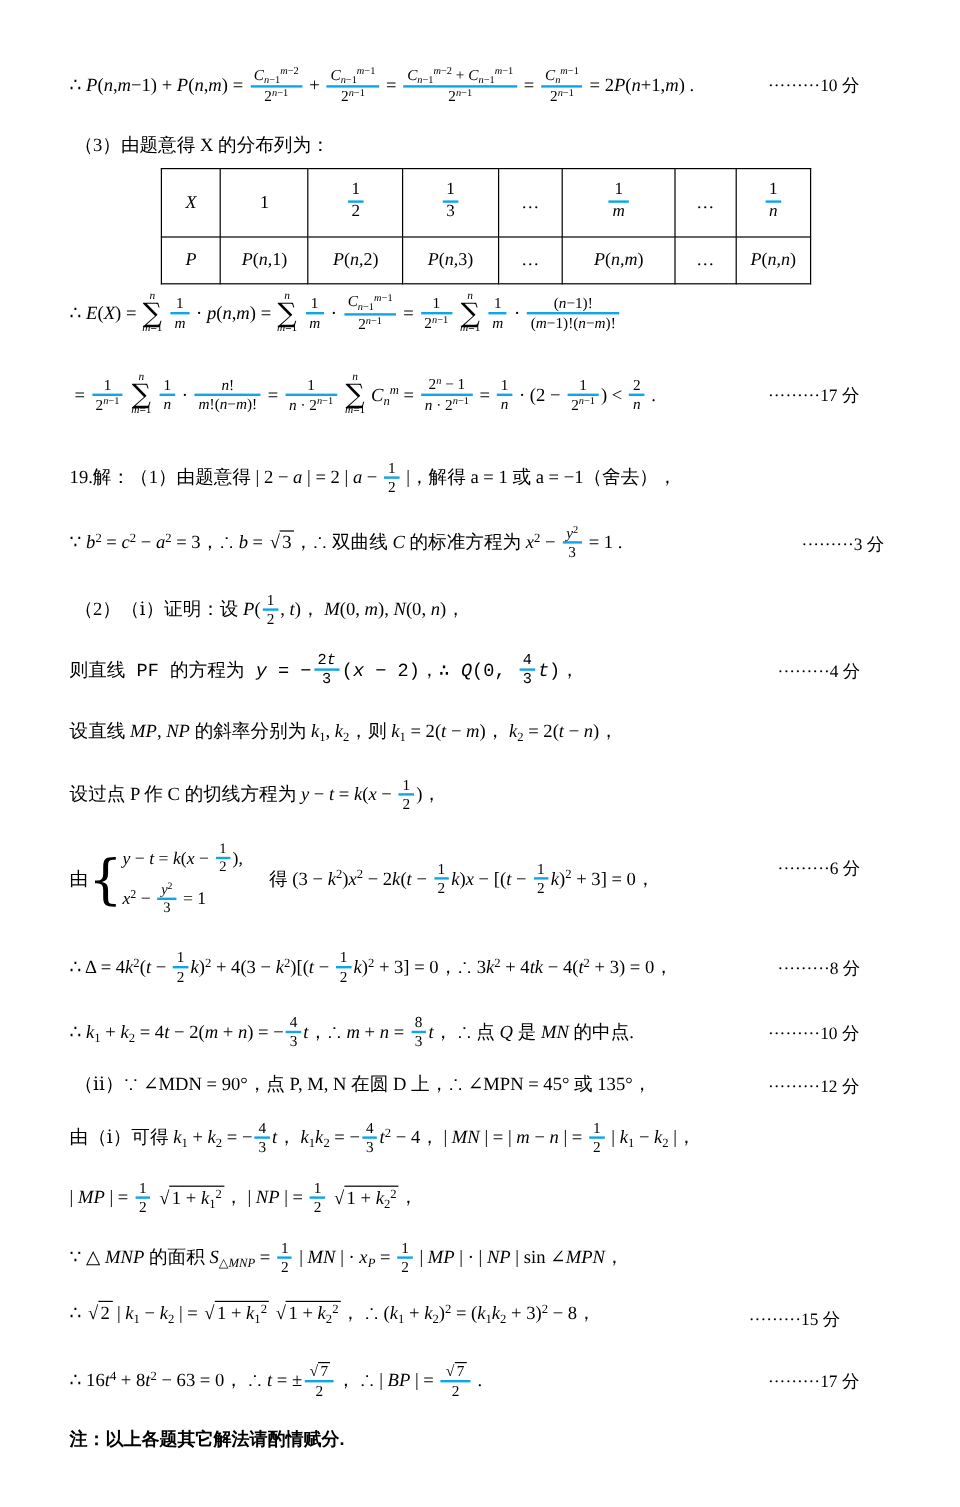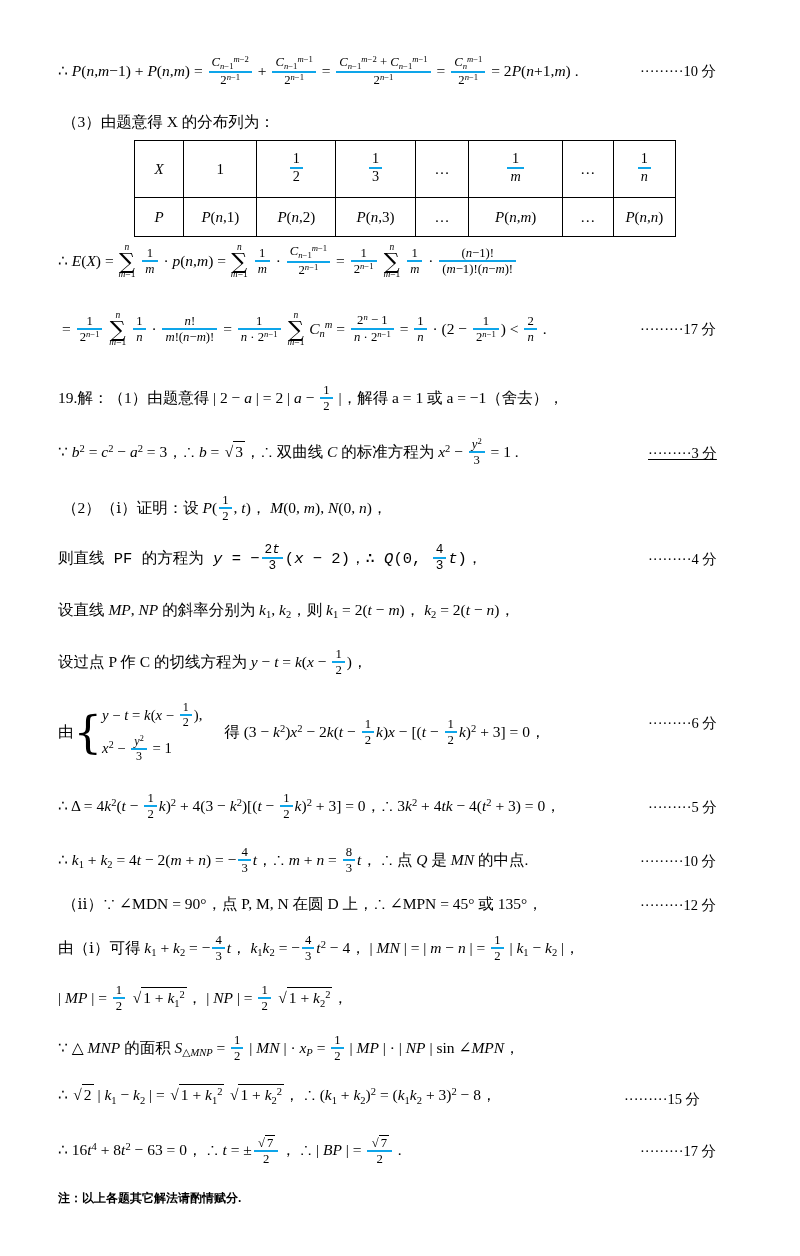--- a/index.html
+++ b/index.html
@@ -96,21 +96,21 @@
   .sysbox {
     display: inline-block;
     vertical-align: middle;
     text-align: left;
     font-size: 0.95em;
   }
   .sysbox div { padding: 2px 0; }
   .note {
     position: absolute;
     font-weight: bold;
-    font-size: 12px;
+    font-size: 15px;
     font-family: Liberation Sans, sans-serif;
   }
 </style>
 </head>
 <body>
 
 <div class="page">
 
   <div class="line" style="left:58px; top:56px;">
     ∴ <span class="it">P</span>(<span class="it">n</span>,<span class="it">m</span>−1) + <span class="it">P</span>(<span class="it">n</span>,<span class="it">m</span>) =
@@ -179,21 +179,21 @@
   <div class="mark" style="left:640px; top:320px;">·········17 分</div>
 
   <div class="line" style="left:58px; top:384px;">
     <span>19.解：（1）由题意得</span>
     | 2 − <span class="it">a</span> | = 2 | <span class="it">a</span> − <span class="frac"><span class="num">1</span><span class="den">2</span></span> |<span>，解得 a = 1 或 a = −1（舍去），</span>
   </div>
 
   <div class="line" style="left:58px; top:438px;">
     ∵ <span class="it">b</span><sup>2</sup> = <span class="it">c</span><sup>2</sup> − <span class="it">a</span><sup>2</sup> = 3，∴ <span class="it">b</span> = <span class="rad">√<span class="bar">3</span></span>，∴ 双曲线 <span class="it">C</span> 的标准方程为 <span class="it">x</span><sup>2</sup> − <span class="frac"><span class="num"><span class="it">y</span><sup>2</sup></span><span class="den">3</span></span> = 1 .
   </div>
-  <div class="mark" style="left:648px; top:444px;text-decoration:underline;">·········3 分</div>
+  <div class="mark" style="left:668px; top:444px;">·········3 分</div>
 
   <div class="line" style="left:62px; top:494px;">
     <span>（2）（ⅰ）证明：设</span>
     <span class="it">P</span>(<span class="frac"><span class="num">1</span><span class="den">2</span></span>, <span class="it">t</span>)， <span class="it">M</span>(0, <span class="it">m</span>), <span class="it">N</span>(0, <span class="it">n</span>)，
   </div>
 
   <div class="line" style="left:58px; top:544px;font-family:Liberation Mono, monospace;">
     <span>则直线 PF 的方程为</span>
     <span class="it">y</span> = −<span class="frac"><span class="num">2<span class="it">t</span></span><span class="den">3</span></span>(<span class="it">x</span> − 2)，∴ <span class="it">Q</span>(0, <span class="frac"><span class="num">4</span><span class="den">3</span></span><span class="it">t</span>)，
   </div>
@@ -213,21 +213,21 @@
       <div><span class="it">y</span> − <span class="it">t</span> = <span class="it">k</span>(<span class="it">x</span> − <span class="frac"><span class="num">1</span><span class="den">2</span></span>),</div>
       <div><span class="it">x</span><sup>2</sup> − <span class="frac"><span class="num"><span class="it">y</span><sup>2</sup></span><span class="den">3</span></span> = 1</div>
     </span>
     <span style="display:inline-block; width:18px;"></span>得 (3 − <span class="it">k</span><sup>2</sup>)<span class="it">x</span><sup>2</sup> − 2<span class="it">k</span>(<span class="it">t</span> − <span class="frac"><span class="num">1</span><span class="den">2</span></span><span class="it">k</span>)<span class="it">x</span> − [(<span class="it">t</span> − <span class="frac"><span class="num">1</span><span class="den">2</span></span><span class="it">k</span>)<sup>2</sup> + 3] = 0，
   </div>
   <div class="mark" style="left:648px; top:714px;">·········6 分</div>
 
   <div class="line" style="left:58px; top:792px;">
     ∴ Δ = 4<span class="it">k</span><sup>2</sup>(<span class="it">t</span> − <span class="frac"><span class="num">1</span><span class="den">2</span></span><span class="it">k</span>)<sup>2</sup> + 4(3 − <span class="it">k</span><sup>2</sup>)[(<span class="it">t</span> − <span class="frac"><span class="num">1</span><span class="den">2</span></span><span class="it">k</span>)<sup>2</sup> + 3] = 0，∴ 3<span class="it">k</span><sup>2</sup> + 4<span class="it">tk</span> − 4(<span class="it">t</span><sup>2</sup> + 3) = 0，
   </div>
-  <div class="mark" style="left:648px; top:798px;">·········5 分</div>
+  <div class="mark" style="left:648px; top:798px;">·········8 分</div>
 
   <div class="line" style="left:58px; top:846px;">
     ∴ <span class="it">k</span><sub>1</sub> + <span class="it">k</span><sub>2</sub> = 4<span class="it">t</span> − 2(<span class="it">m</span> + <span class="it">n</span>) = −<span class="frac"><span class="num">4</span><span class="den">3</span></span><span class="it">t</span>，∴ <span class="it">m</span> + <span class="it">n</span> = <span class="frac"><span class="num">8</span><span class="den">3</span></span><span class="it">t</span>， ∴ 点 <span class="it">Q</span> 是 <span class="it">MN</span> 的中点.
   </div>
   <div class="mark" style="left:640px; top:852px;">·········10 分</div>
 
   <div class="line" style="left:62px; top:894px;">（ⅱ）∵ ∠MDN = 90°，点 P, M, N 在圆 D 上，∴ ∠MPN = 45° 或 135°，</div>
   <div class="mark" style="left:640px; top:896px;">·········12 分</div>
 
   <div class="line" style="left:58px; top:934px;">

